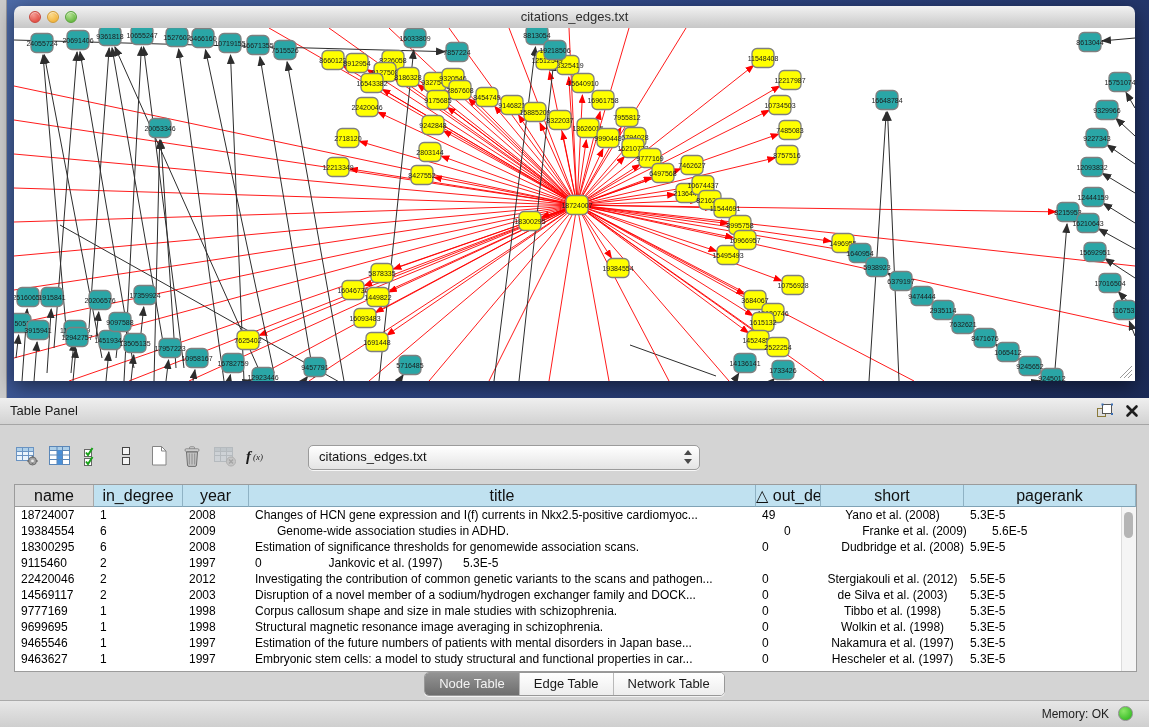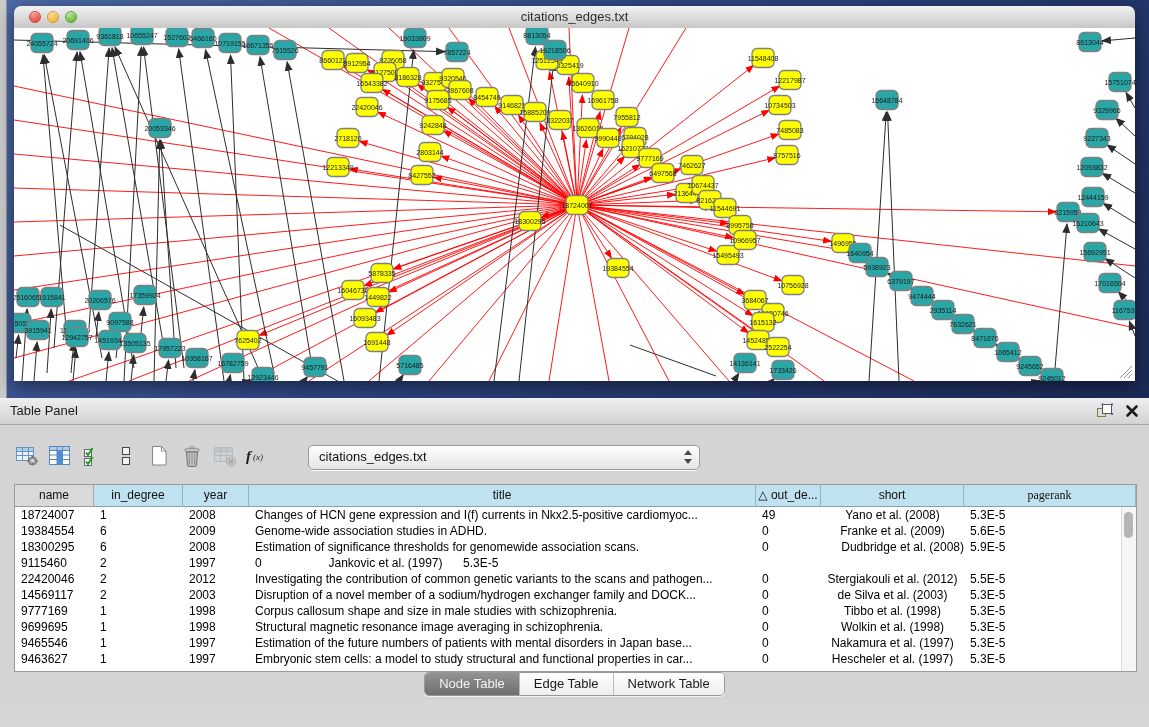--- a/index.html
+++ b/index.html
@@ -31,21 +31,21 @@
   .tbtn{width:26px;height:26px;border:0;background:transparent;padding:1px;display:inline-flex;align-items:center;justify-content:center;}
   .tbtn.dis{opacity:.5;}
   .combo{position:relative;margin-left:30px;width:390px;height:23px;border:1px solid #9b9b9b;border-radius:5px;background:linear-gradient(#ffffff,#e4e4e4);box-shadow:0 1px 0 rgba(255,255,255,.8);}
   .combo .val{position:absolute;left:10px;top:0;line-height:22px;font-size:13px;color:#111;}
   .combo .stepper{position:absolute;right:7px;top:3px;width:9px;height:16px;}
   .combo .stepper:before{content:"";position:absolute;left:1px;top:1px;border-left:4px solid transparent;border-right:4px solid transparent;border-bottom:5px solid #4a4a4a;}
   .combo .stepper:after{content:"";position:absolute;left:1px;bottom:1px;border-left:4px solid transparent;border-right:4px solid transparent;border-top:5px solid #4a4a4a;}
 
   .tablewrap{position:absolute;left:14px;top:59px;width:1121px;height:186px;background:#fff;border:1px solid #9b9b9b;box-sizing:content-box;}
   .thead{display:flex;height:22px;}
-  .th{box-sizing:border-box;height:22px;border-right:1px solid #8fb2c4;border-bottom:1px solid #7fa2b5;background:#c0e1f0;font-size:12px;text-align:center;line-height:21px;color:#101010;overflow:hidden;white-space:nowrap;flex:none;}
+  .th{box-sizing:border-box;height:22px;border-right:1px solid #8fb2c4;border-bottom:1px solid #7fa2b5;background:#c0e1f0;font-size:16px;text-align:center;line-height:21px;color:#101010;overflow:hidden;white-space:nowrap;flex:none;}
   .th.gray{background:#d9d9d9;border-right:1px solid #a8a8a8;border-bottom:1px solid #9b9b9b;}
   .tr{display:flex;height:16px;}
   .td{box-sizing:border-box;padding-left:6px;font-size:12px;line-height:16px;white-space:nowrap;overflow:hidden;color:#000;flex:none;}
   .vscroll{position:absolute;right:0;top:22px;bottom:0;width:14px;background:#f5f5f5;border-left:1px solid #dcdcdc;}
   .vthumb{position:absolute;top:5px;left:2px;width:9px;height:26px;background:#b5b5b5;border-radius:5px;}
 
   .tabsrow{position:absolute;left:0;top:247px;width:1149px;display:flex;justify-content:center;}
   .seg{display:flex;height:22px;border:1px solid #989898;border-radius:5px;overflow:hidden;background:#fff;box-shadow:0 1px 0 rgba(255,255,255,.7);}
   .seg .tab{padding:0 14px;font-size:13px;line-height:22px;color:#1a1a1a;background:linear-gradient(#ffffff,#ededed);border-right:1px solid #b9b9b9;}
   .seg .tab:last-child{border-right:0;}
@@ -809,37 +809,37 @@
     </div>
 
     <div class="tablewrap">
       <div class="thead" id="thead">
           <div class="th gray" style="width: 79px;">name</div>
           <div class="th" style="width: 89px;">in_degree</div>
           <div class="th" style="width: 66px;">year</div>
           <div class="th" style="width: 507px;">title</div>
           <div class="th" style="width: 65px;">△ out_de...</div>
           <div class="th" style="width: 143px;">short</div>
-          <div class="th" style="width: 172px; font-family: Liberation Serif, serif;">pagerank</div>
+          <div class="th" style="width: 172px;">pagerank</div>
         </div>
       <div class="tbody" id="tbody">
           <div class="tr">
             <div class="td" style="width: 79px;">18724007</div>
             <div class="td" style="width: 89px;">1</div>
             <div class="td" style="width: 66px;">2008</div>
             <div class="td" style="width: 507px;">Changes of HCN gene expression and I(f) currents in Nkx2.5-positive cardiomyoc...</div>
             <div class="td" style="width: 65px;">49</div>
             <div class="td" style="width: 143px; text-align: center; padding-left: 0px;">Yano et al. (2008)</div>
             <div class="td" style="width: 172px;">5.3E-5</div>
           </div>
           <div class="tr">
             <div class="td" style="width: 79px;">19384554</div>
             <div class="td" style="width: 89px;">6</div>
             <div class="td" style="width: 66px;">2009</div>
-            <div class="td" style="width: 507px;">Genome-wide association studies in ADHD.</div>
+            <div class="td" style="width: 507px; margin-left: 22px;">Genome-wide association studies in ADHD.</div>
             <div class="td" style="width: 65px;">0</div>
             <div class="td" style="width: 143px; text-align: center; padding-left: 0px;">Franke et al. (2009)</div>
             <div class="td" style="width: 172px;">5.6E-5</div>
           </div>
           <div class="tr">
             <div class="td" style="width: 79px;">18300295</div>
             <div class="td" style="width: 89px;">6</div>
             <div class="td" style="width: 66px;">2008</div>
             <div class="td" style="width: 507px;">Estimation of significance thresholds for genomewide association scans.</div>
             <div class="td" style="width: 65px;">0</div>
@@ -916,13 +916,17 @@
 
     <div class="tabsrow">
       <div class="seg" id="tabs">
           <div class="tab sel">Node Table</div>
           <div class="tab">Edge Table</div>
           <div class="tab">Network Table</div>
         </div>
     </div>
   </div>
 
+  <div class="statusbar">
+    <span class="mem-label">Memory: OK</span>
+    <span class="memdot"></span>
+  </div>
 </div>
 
 </body></html>

